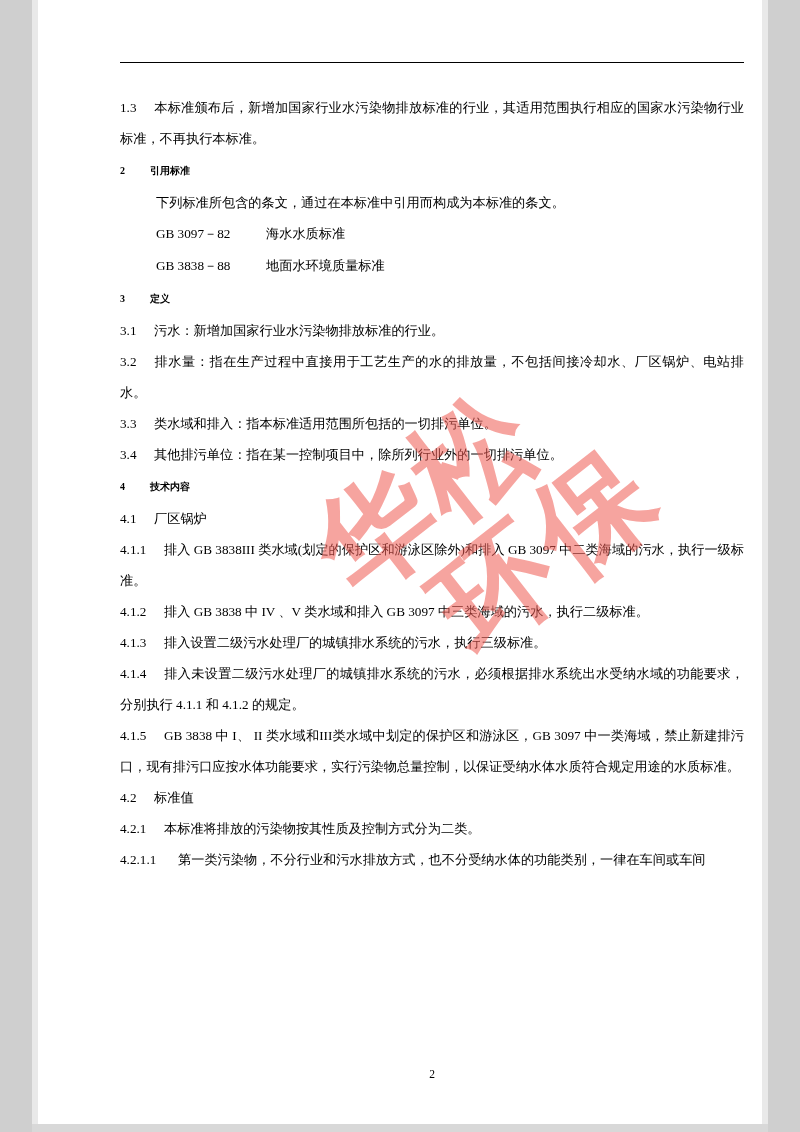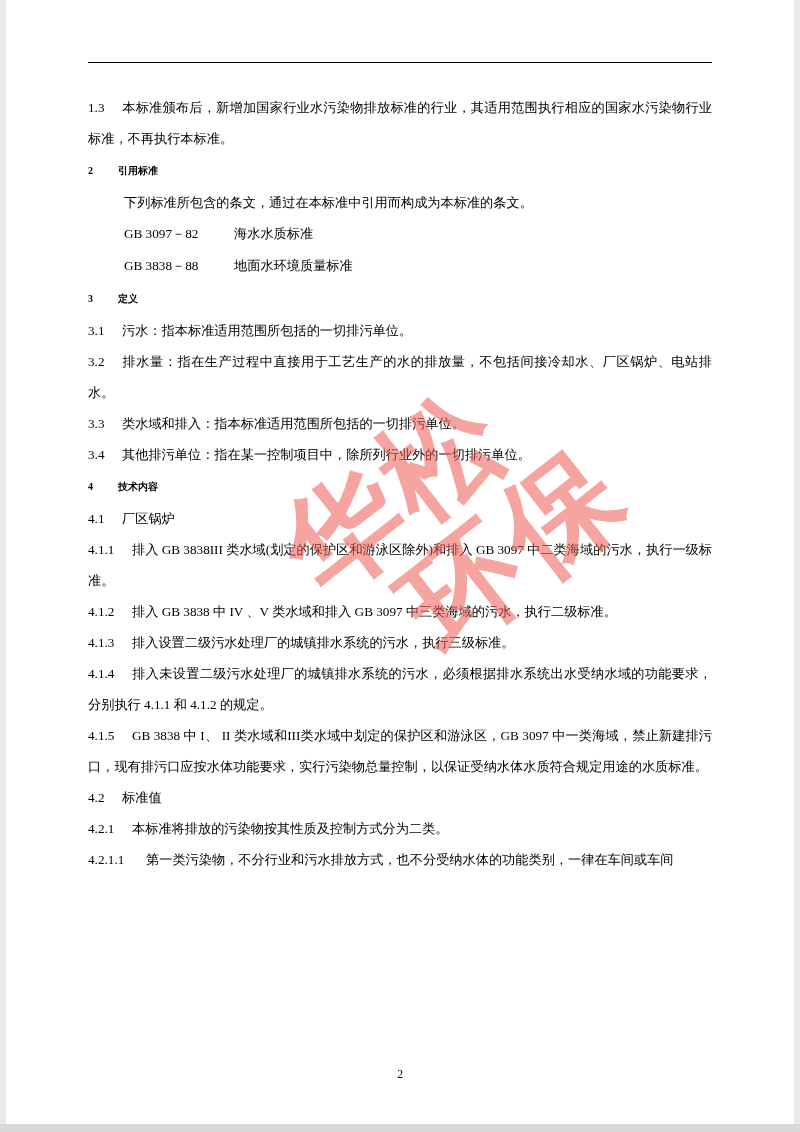--- a/index.html
+++ b/index.html
@@ -2,21 +2,21 @@
 <html><head>
 <meta charset="utf-8">
 <style>
   html, body {
     margin: 0;
     padding: 0;
     background: #cfcfcf;
   }
   .page {
     position: relative;
-    width: 800px;
+    width: 736px;
     height: 1132px;
     background: #ffffff;
     margin: 0 auto;
     overflow: hidden;
     font-family: "Liberation Serif", "DejaVu Serif", serif;
     color: #000000;
   }
   .edge-left {
     position: absolute;
     left: 0; top: 0;
@@ -151,21 +151,21 @@
     <p class="indent-ref ref-line">
       <span class="ref-code">GB 3838－88</span><span>地面水环境质量标准</span>
     </p>
 
 
     <p class="heading">
       <span class="num">3</span><span>定义</span>
     </p>
 
     <p class="body-para">
-      <span class="num">3.1</span><span>污水：指本标准适用范围所包括的一切排污单位。</span>
+      <span class="num">3.1</span><span>污水：新增加国家行业水污染物排放标准的行业。</span>
     </p>
 
     <p class="body-para">
       <span class="num">3.2</span><span>排水量：指在生产过程中直接用于工艺生产的水的排放量，不包括间接冷却水、厂区锅炉、电站排水。</span>
     </p>
 
     <p class="body-para">
       <span class="num">3.3</span><span>类水域和排入：指本标准适用范围所包括的一切排污单位。</span>
     </p>
 

